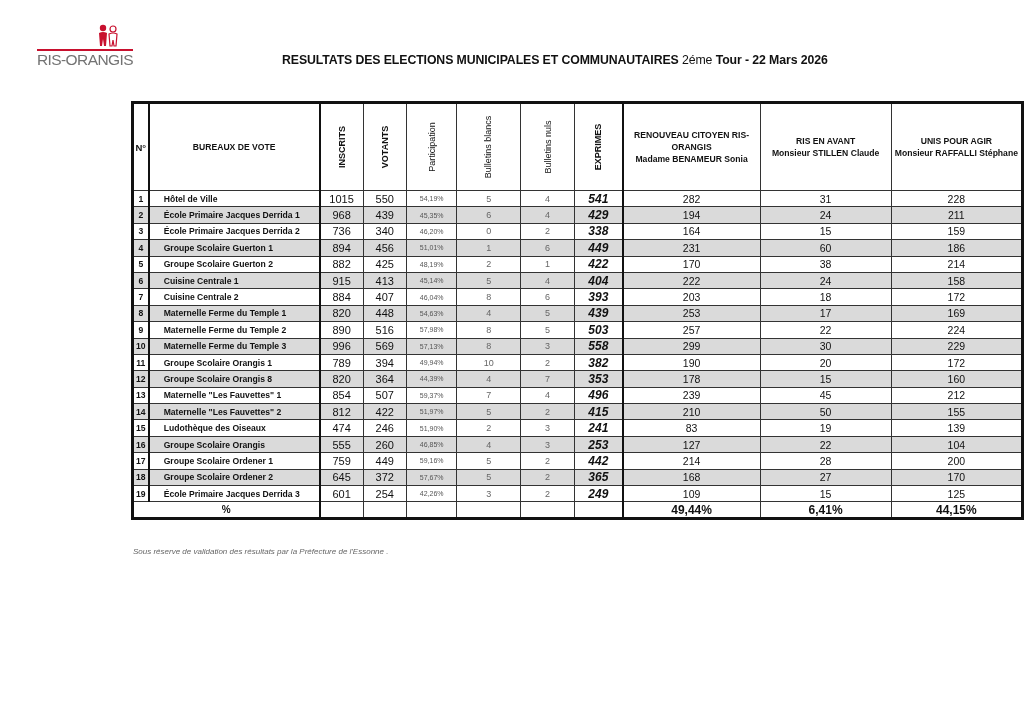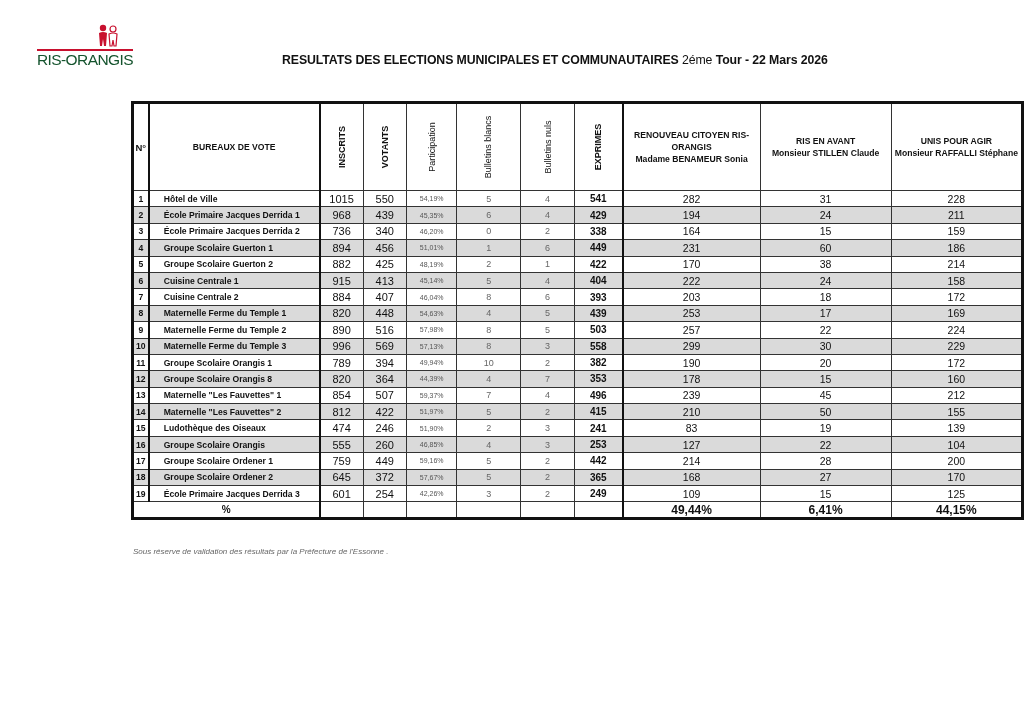--- a/index.html
+++ b/index.html
@@ -1,38 +1,38 @@
 <!DOCTYPE html>
 <html><head>
 <meta charset="utf-8">
 <style>
   html, body { margin:0; padding:0; background:#ffffff; }
   body { width:1024px; height:719px; position:relative; overflow:hidden; font-family:"Liberation Sans", sans-serif; color:#111; }
   .logo { position:absolute; left:37px; top:24px; width:96px; height:46px; }
   .logo .figs { position:absolute; left:56px; top:0; width:30px; height:24px; }
   .logo .bar { position:absolute; left:0; top:25px; width:96px; height:2px; background:#c8102e; }
-  .logo .txt { position:absolute; left:0; top:27px; width:96px; font-size:15.5px; font-weight:normal; color:#14532d; letter-spacing:-0.6px; line-height:18px; }
+  .logo .txt { position:absolute; left:0; top:27px; width:96px; font-size:15.5px; font-weight:normal; color:#737373; letter-spacing:-0.6px; line-height:18px; }
   .title { position:absolute; left:282px; top:53px; font-size:12.3px; font-weight:bold; white-space:nowrap; letter-spacing:-0.1px; }
   .title .nb { font-weight:normal; }
   table.res { position:absolute; left:131px; top:101px; border-collapse:collapse; border:3px solid #111; table-layout:fixed; }
   table.res td, table.res th { border:1px solid #333; padding:0; text-align:center; vertical-align:middle; overflow:hidden; white-space:nowrap; }
   table.res th { font-weight:bold; font-size:8.6px; }
   .thick-r { border-right:2px solid #111 !important; }
   .vert { display:inline-block; transform:rotate(-90deg); white-space:nowrap; }
   .vert.normal { font-weight:normal; font-size:9px; }
   .vert.b { font-size:9px; }
   .cand { font-size:8.6px; line-height:12px; white-space:normal !important; }
   tr.data td { height:15.4px; font-size:9px; border-top:1.5px solid #222; }
   tr.data.shade td { background:#dadada; }
   tr.data td.num { font-size:8.6px; font-weight:bold; }
   tr.data td.name { text-align:left; padding-left:14px; font-weight:bold; font-size:8.6px; }
   tr.data td.big { font-weight:normal; font-size:11px; }
   tr.data td.pct { font-size:7px; color:#555; }
   tr.data td.light { color:#666; font-size:9px; }
-  tr.data td.ex { font-weight:bold; font-size:10px; }
+  tr.data td.ex { font-weight:bold; font-size:12px;font-style:italic; }
   tr.data td.cv { font-size:10.5px; }
   tr.tot td { height:21px; border-top:2px solid #111; font-weight:bold; }
   tr.tot td.lbl { font-size:8.6px; }
   tr.tot td.big { font-size:10px; }
   tr.tot td.pct { font-weight:normal; font-size:7.5px; color:#555; }
   tr.tot td.sm { font-size:9.5px; }
   tr.tot td.cv { font-size:13px; }
   tr.pc td { height:15px; font-weight:bold; border-top:1.5px solid #111; }
   tr.pc td.lbl { font-size:10px; }
   tr.pc td.cv { font-size:12px;margin-left:7px; }

